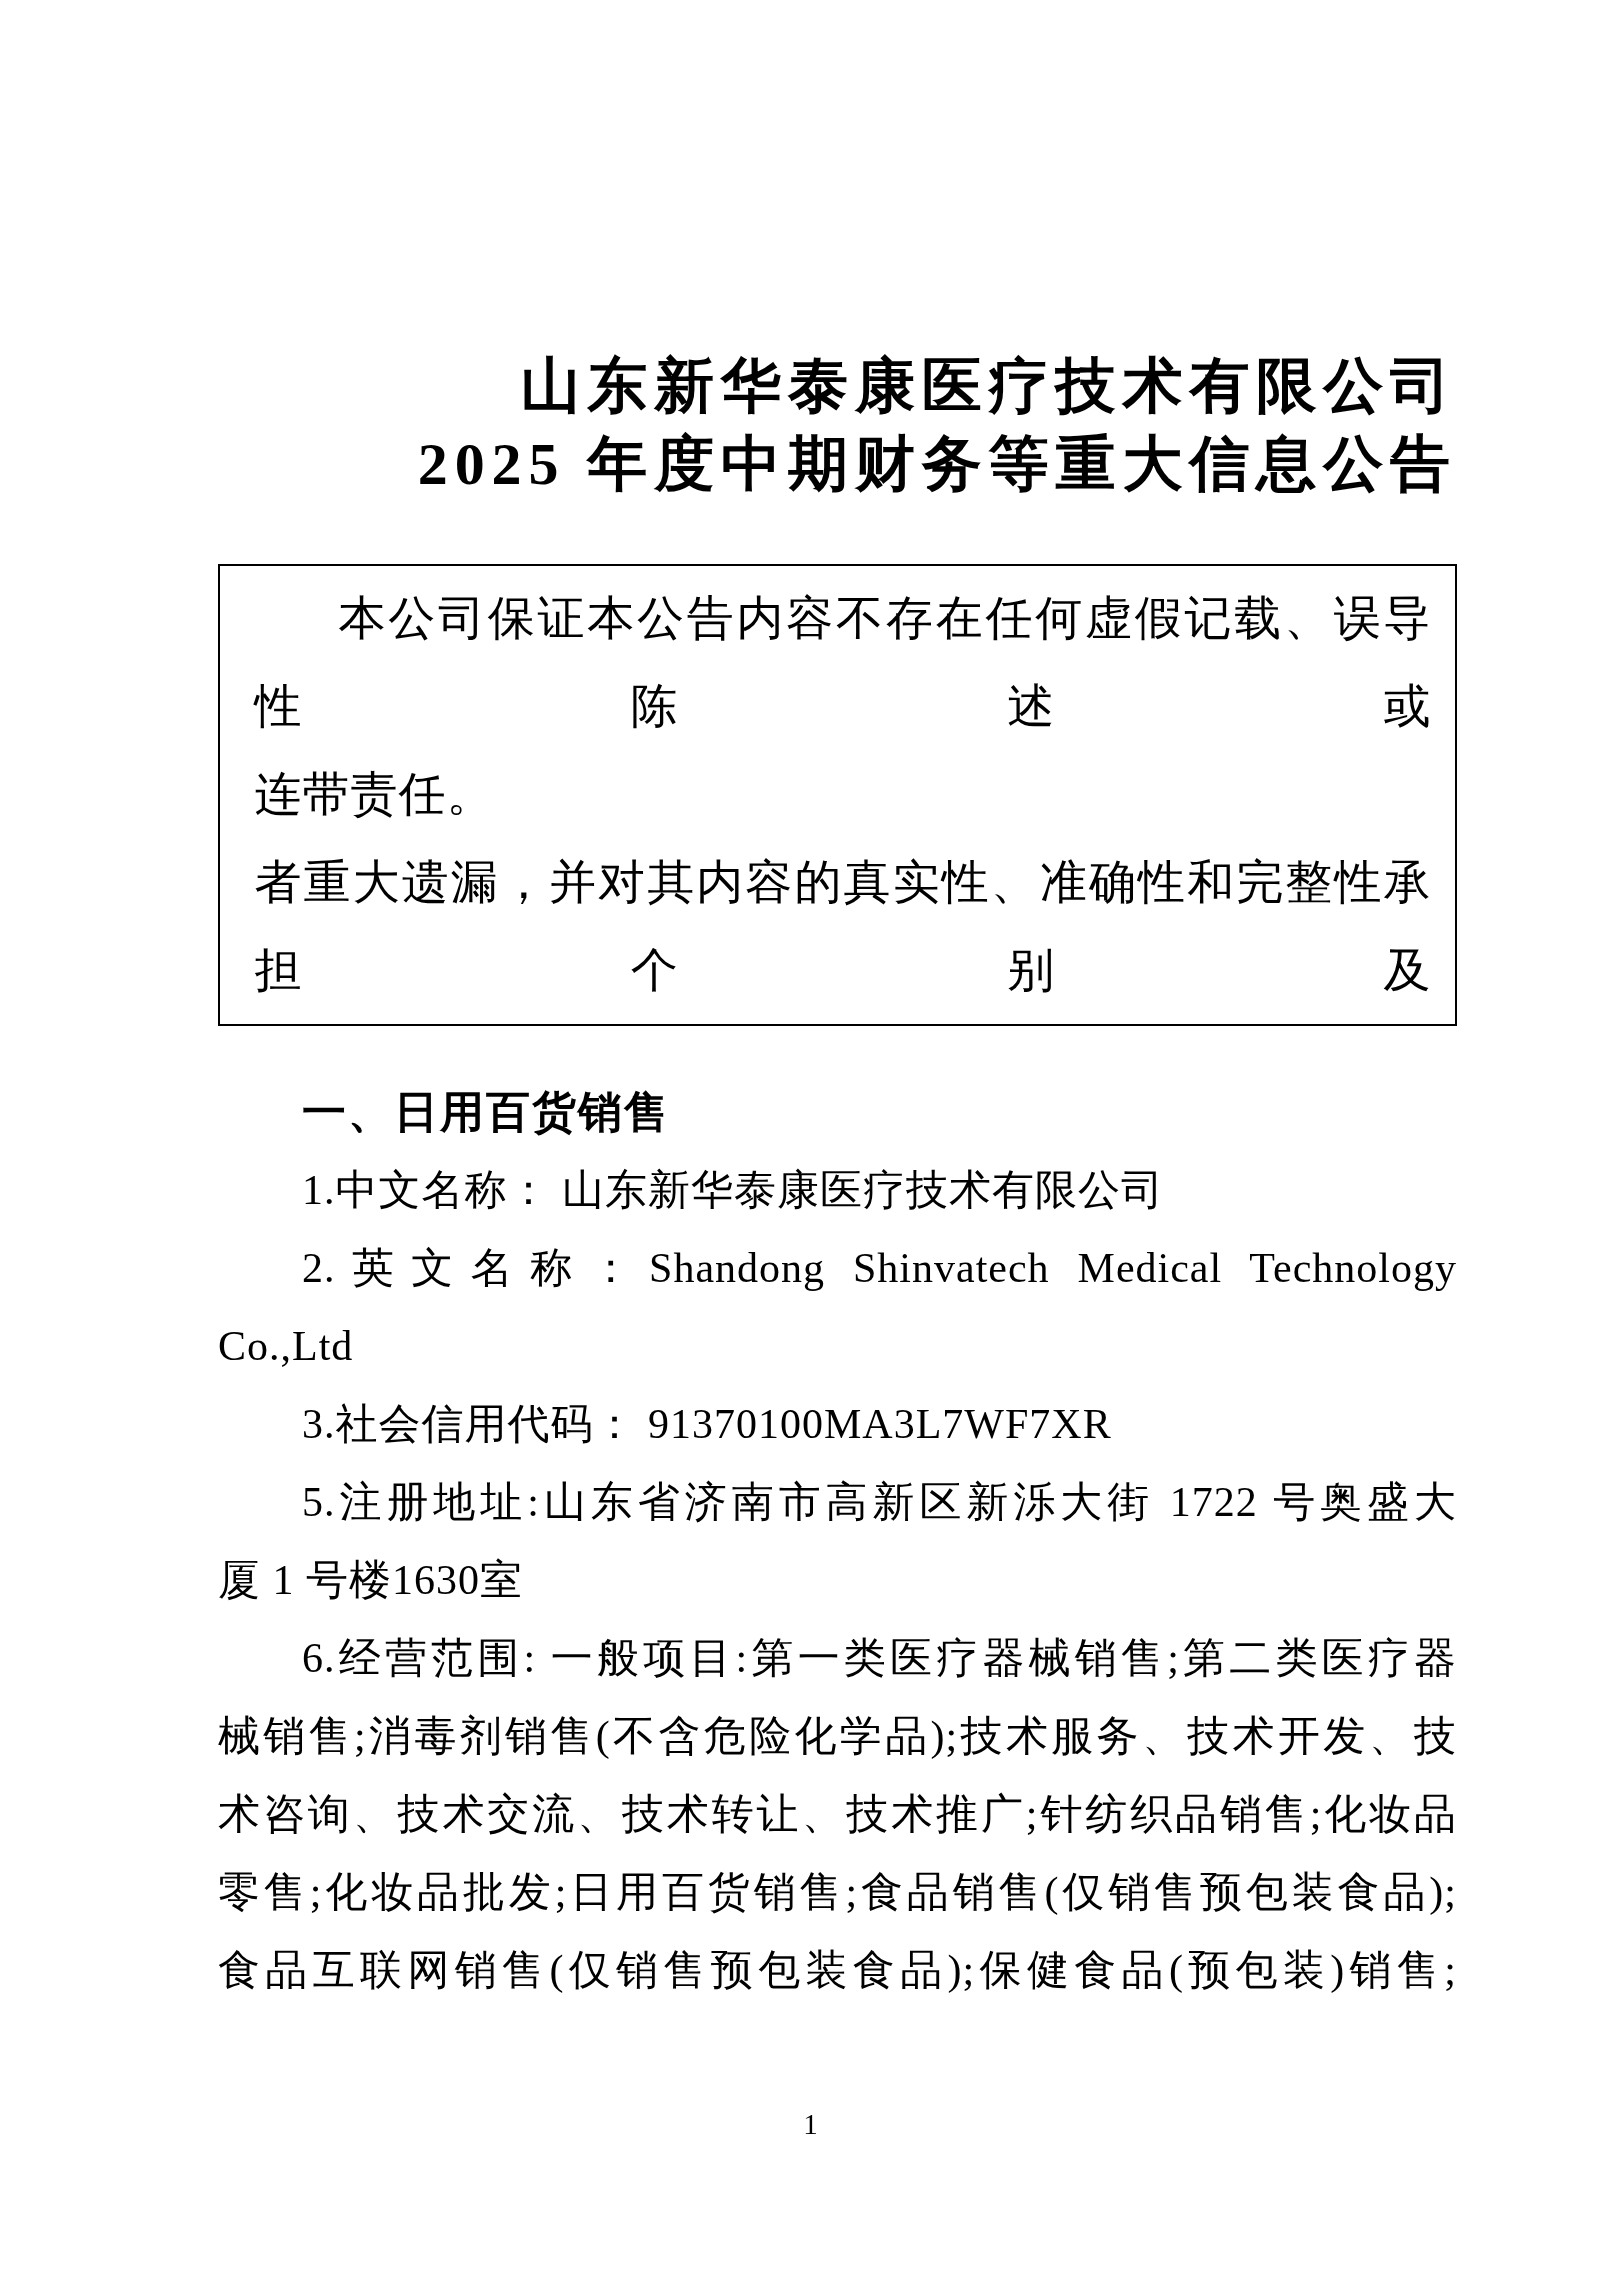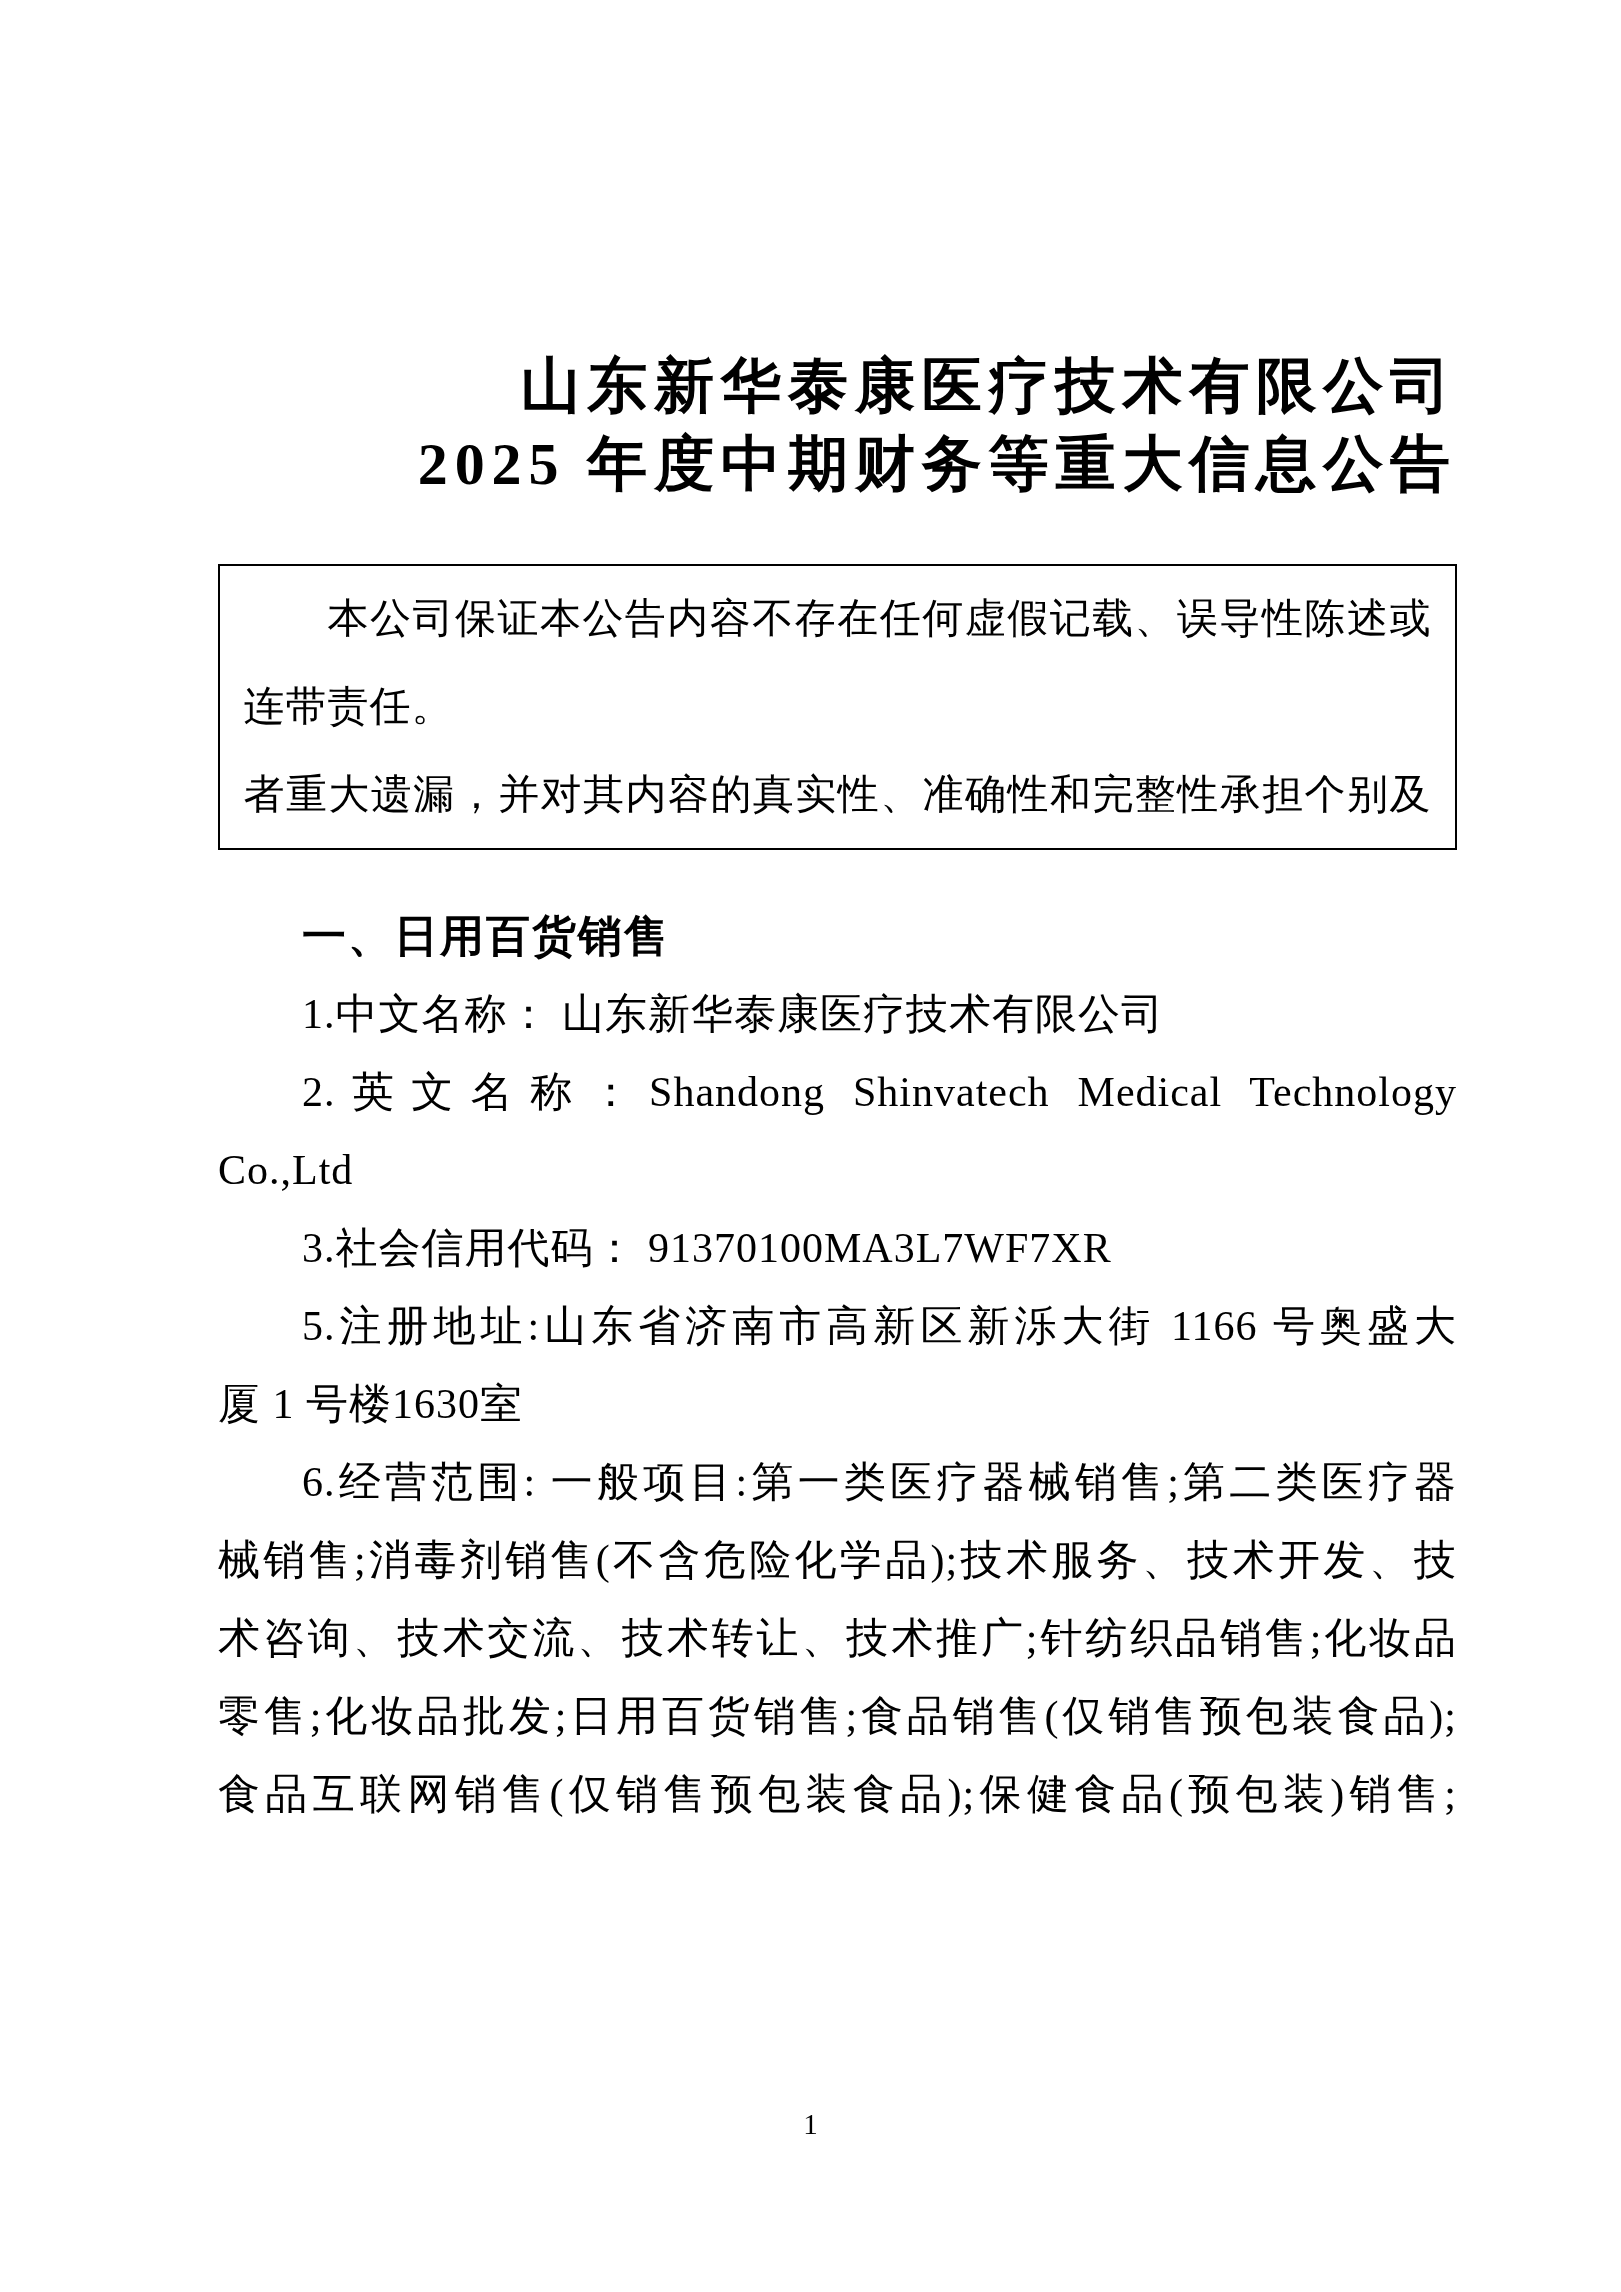--- a/index.html
+++ b/index.html
@@ -26,23 +26,24 @@
     line-height: 78px;
     letter-spacing: 6.9px;
     font-family: "Liberation Serif", "DejaVu Serif", serif;
   }
   .disclaimer-box {
     margin-top: 61px;
     border: 2.9px solid #000000;
     padding: 7.8px 23.5px 9.8px 23.5px;
   }
   .disclaimer-box .bline {
-    font-size: 41px;
+    font-size: 47px;
     line-height: 88px;
     letter-spacing: 1px;
+    margin-left: 11px;
   }
   .heading {
     margin-top: 47px;
     font-family: "Liberation Sans", "DejaVu Sans", sans-serif;
     font-weight: bold;
     font-size: 44px;
     line-height: 78px;
     text-indent: 84px;
     letter-spacing: 2px;
   }
@@ -96,21 +97,21 @@
       <div class="bline indent fill">2.英文名称：Shandong Shinvatech Medical Technology</div>
       <div class="bline">Co.,Ltd</div>
     </div>
 
     <div>
       <div class="bline indent">3.社会信用代码： 91370100MA3L7WF7XR</div>
     </div>
 
 
     <div>
-      <div class="bline indent fill">5.注册地址:山东省济南市高新区新泺大街 1166 号奥盛大</div>
+      <div class="bline indent fill">5.注册地址:山东省济南市高新区新泺大街 1722 号奥盛大</div>
       <div class="bline">厦 1 号楼1630室</div>
     </div>
 
     <div>
       <div class="bline indent fill">6.经营范围: 一般项目:第一类医疗器械销售;第二类医疗器</div>
       <div class="bline fill">械销售;消毒剂销售(不含危险化学品);技术服务、技术开发、技</div>
       <div class="bline fill">术咨询、技术交流、技术转让、技术推广;针纺织品销售;化妆品</div>
       <div class="bline fill">零售;化妆品批发;日用百货销售;食品销售(仅销售预包装食品);</div>
       <div class="bline fill">食品互联网销售(仅销售预包装食品);保健食品(预包装)销售;</div>
     </div>

